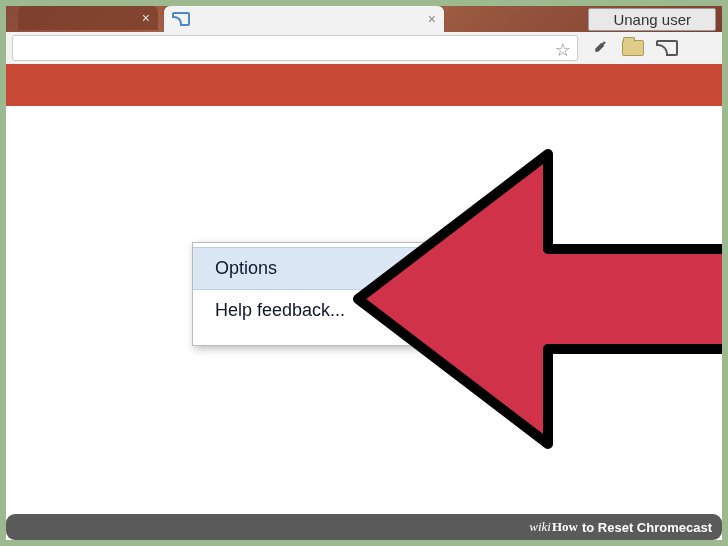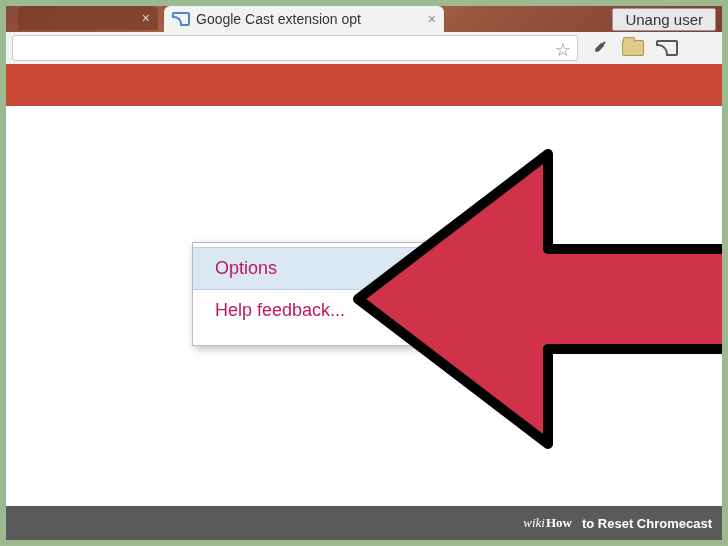--- a/index.html
+++ b/index.html
@@ -43,21 +43,21 @@
   .tab-active .cast-favicon::after {
     content: ""; position: absolute; left: -2px; bottom: -2px;
     width: 8px; height: 8px; background: #f2f2f2;
     border-top-right-radius: 8px; border-top: 2px solid #4a88c8; border-right: 2px solid #4a88c8;
   }
   .tab-active .tab-title { font-size: 14px; color: #333; white-space: nowrap; overflow: hidden; }
   .tab-active .close-x { color: #888; font-size: 14px; margin-left: auto; padding-left: 6px; }
   .user-badge {
     position: absolute; right: 6px; top: 2px;
     background: #e8e8e8; border: 1px solid #999;
-    padding: 2px 12px; font-size: 15px; color: #333;
+    padding: 2px 24px; font-size: 15px; color: #333;
     border-radius: 2px;
   }
   .omnibox-row {
     position: absolute; left: 0; top: 26px; right: 0; height: 32px;
     background: #f2f2f2;
     display: flex; align-items: center;
   }
   .omnibox {
     flex: 1; height: 26px; margin: 0 4px 0 6px;
     background: #fff; border: 1px solid #ccc; border-radius: 3px;
@@ -83,56 +83,55 @@
     position: absolute; left: 0; top: 100px; right: 0; bottom: 0;
     background: #fff;
   }
   .dropdown-menu {
     position: absolute; left: 186px; top: 236px; width: 274px;
     background: #fff; border: 1px solid #bbb;
     box-shadow: 2px 3px 8px rgba(0,0,0,0.25);
     padding: 4px 0 14px 0;
   }
   .menu-item {
-    padding: 10px 22px; font-size: 18px; color: #be185d;
+    padding: 10px 22px; font-size: 18px; color: #0f172a;
   }
   .menu-item.highlight {
     background: #dbe7f4;
     border-top: 1px solid #b8cfe8;
     border-bottom: 1px solid #b8cfe8;
   }
   .big-arrow {
     position: absolute; left: 342px; top: 128px; width: 390px; height: 330px;
     pointer-events: none;
   }
   .footer-bar {
-    position: absolute; left: 6px; right: 6px; bottom: 6px; height: 34px;
+    position: absolute; left: 6px; right: 6px; bottom: 6px; height: 26px;
     background: #5a5a5a; color: #fff;
     display: flex; align-items: center; justify-content: flex-end;
-    padding: 0 10px; font-size: 13px;
+    padding: 0 10px; font-size: 13px; border-radius: 9px;
   }
   .footer-bar .wiki { font-family: Georgia, serif; font-style: italic; }
   .footer-bar .wiki b { font-style: normal; font-weight: bold; margin-left:1px; }
-  .footer-bar .title { margin-left: 10px; font-weight: bold; }
+  .footer-bar .title { margin-left: 4px; font-weight: bold; }
 </style>
 </head>
 <body>
 
 <div class="outer-frame">
   <div class="inner-frame">
 
     <div class="chrome-top">
 
       <div class="tab-strip">
         <div class="tab-ghost">
           <span class="close-x">×</span>
         </div>
         <div class="tab-active">
           <span class="cast-favicon"></span>
-          <span class="tab-title">Google Cast extension opt</span>
           <span class="close-x">×</span>
         </div>
         <div class="user-badge">
           <span>Unang user</span>
         </div>
       </div>
 
       <div class="omnibox-row">
         <div class="omnibox">
           <span class="star">☆</span>

